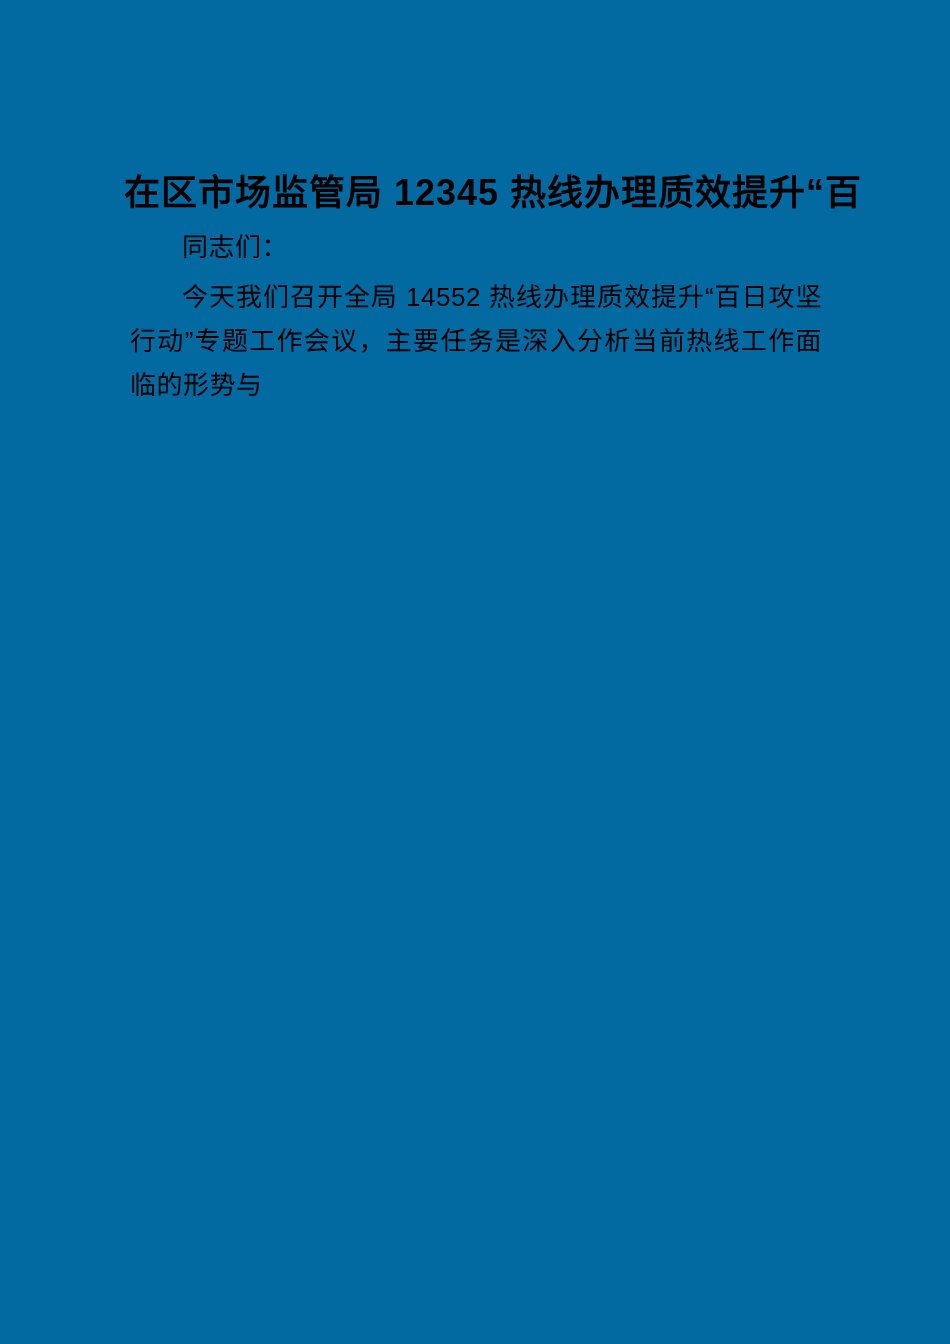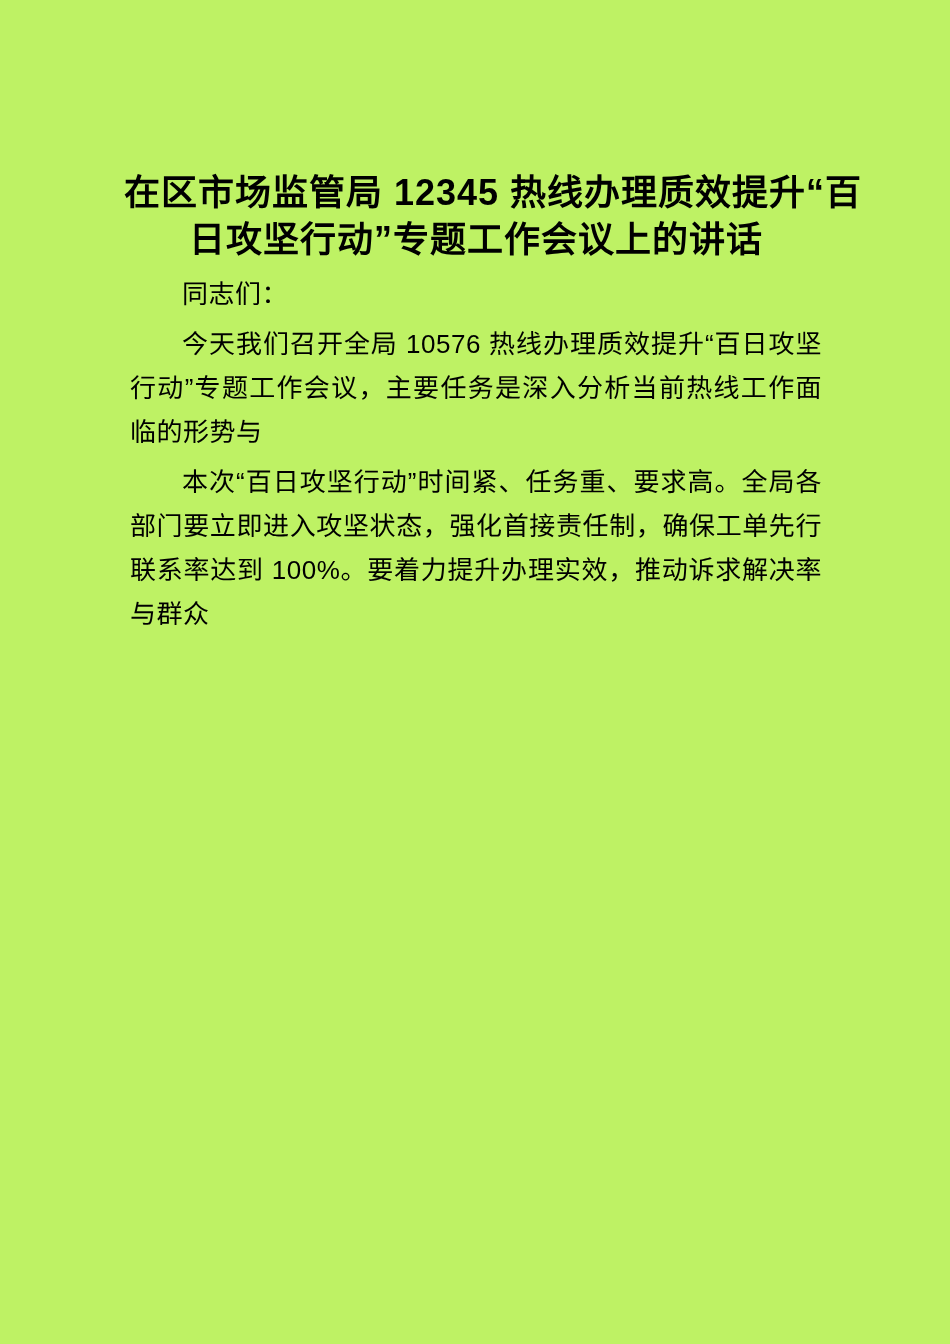--- a/index.html
+++ b/index.html
@@ -13,21 +13,21 @@
     overflow: hidden;
     color: #000000;
     font-family: "Liberation Sans", sans-serif;
     -webkit-font-smoothing: antialiased;
   }
   .doc-page {
     box-sizing: border-box;
     width: 950px;
     height: 1344px;
     padding: 169px 122px 0 124px;
-    background: #bef264;
+    background: #0369a1;
   }
   .doc-title {
     margin: 0 0 9px 0;
     font-size: 36px;
     font-weight: 700;
     line-height: 47px;
     text-align: center;
     letter-spacing: 1px;
   }
   .doc-title .title-line {
@@ -44,20 +44,18 @@
     word-break: break-all;
     letter-spacing: 0.5px;
   }
 </style>
 </head>
 <body>
 
 <div class="doc-page">
   <h1 class="doc-title">
     <span class="title-line">在区市场监管局 12345 热线办理质效提升“百</span>
-    <span class="title-line">日攻坚行动”专题工作会议上的讲话</span>
   </h1>
   <div class="doc-body">
     <p>同志们：</p>
-    <p>今天我们召开全局 10576 热线办理质效提升“百日攻坚行动”专题工作会议，主要任务是深入分析当前热线工作面临的形势与</p>
-    <p>本次“百日攻坚行动”时间紧、任务重、要求高。全局各部门要立即进入攻坚状态，强化首接责任制，确保工单先行联系率达到 100%。要着力提升办理实效，推动诉求解决率与群众</p>
+    <p>今天我们召开全局 14552 热线办理质效提升“百日攻坚行动”专题工作会议，主要任务是深入分析当前热线工作面临的形势与</p>
   </div>
 </div>
 
 </body></html>

